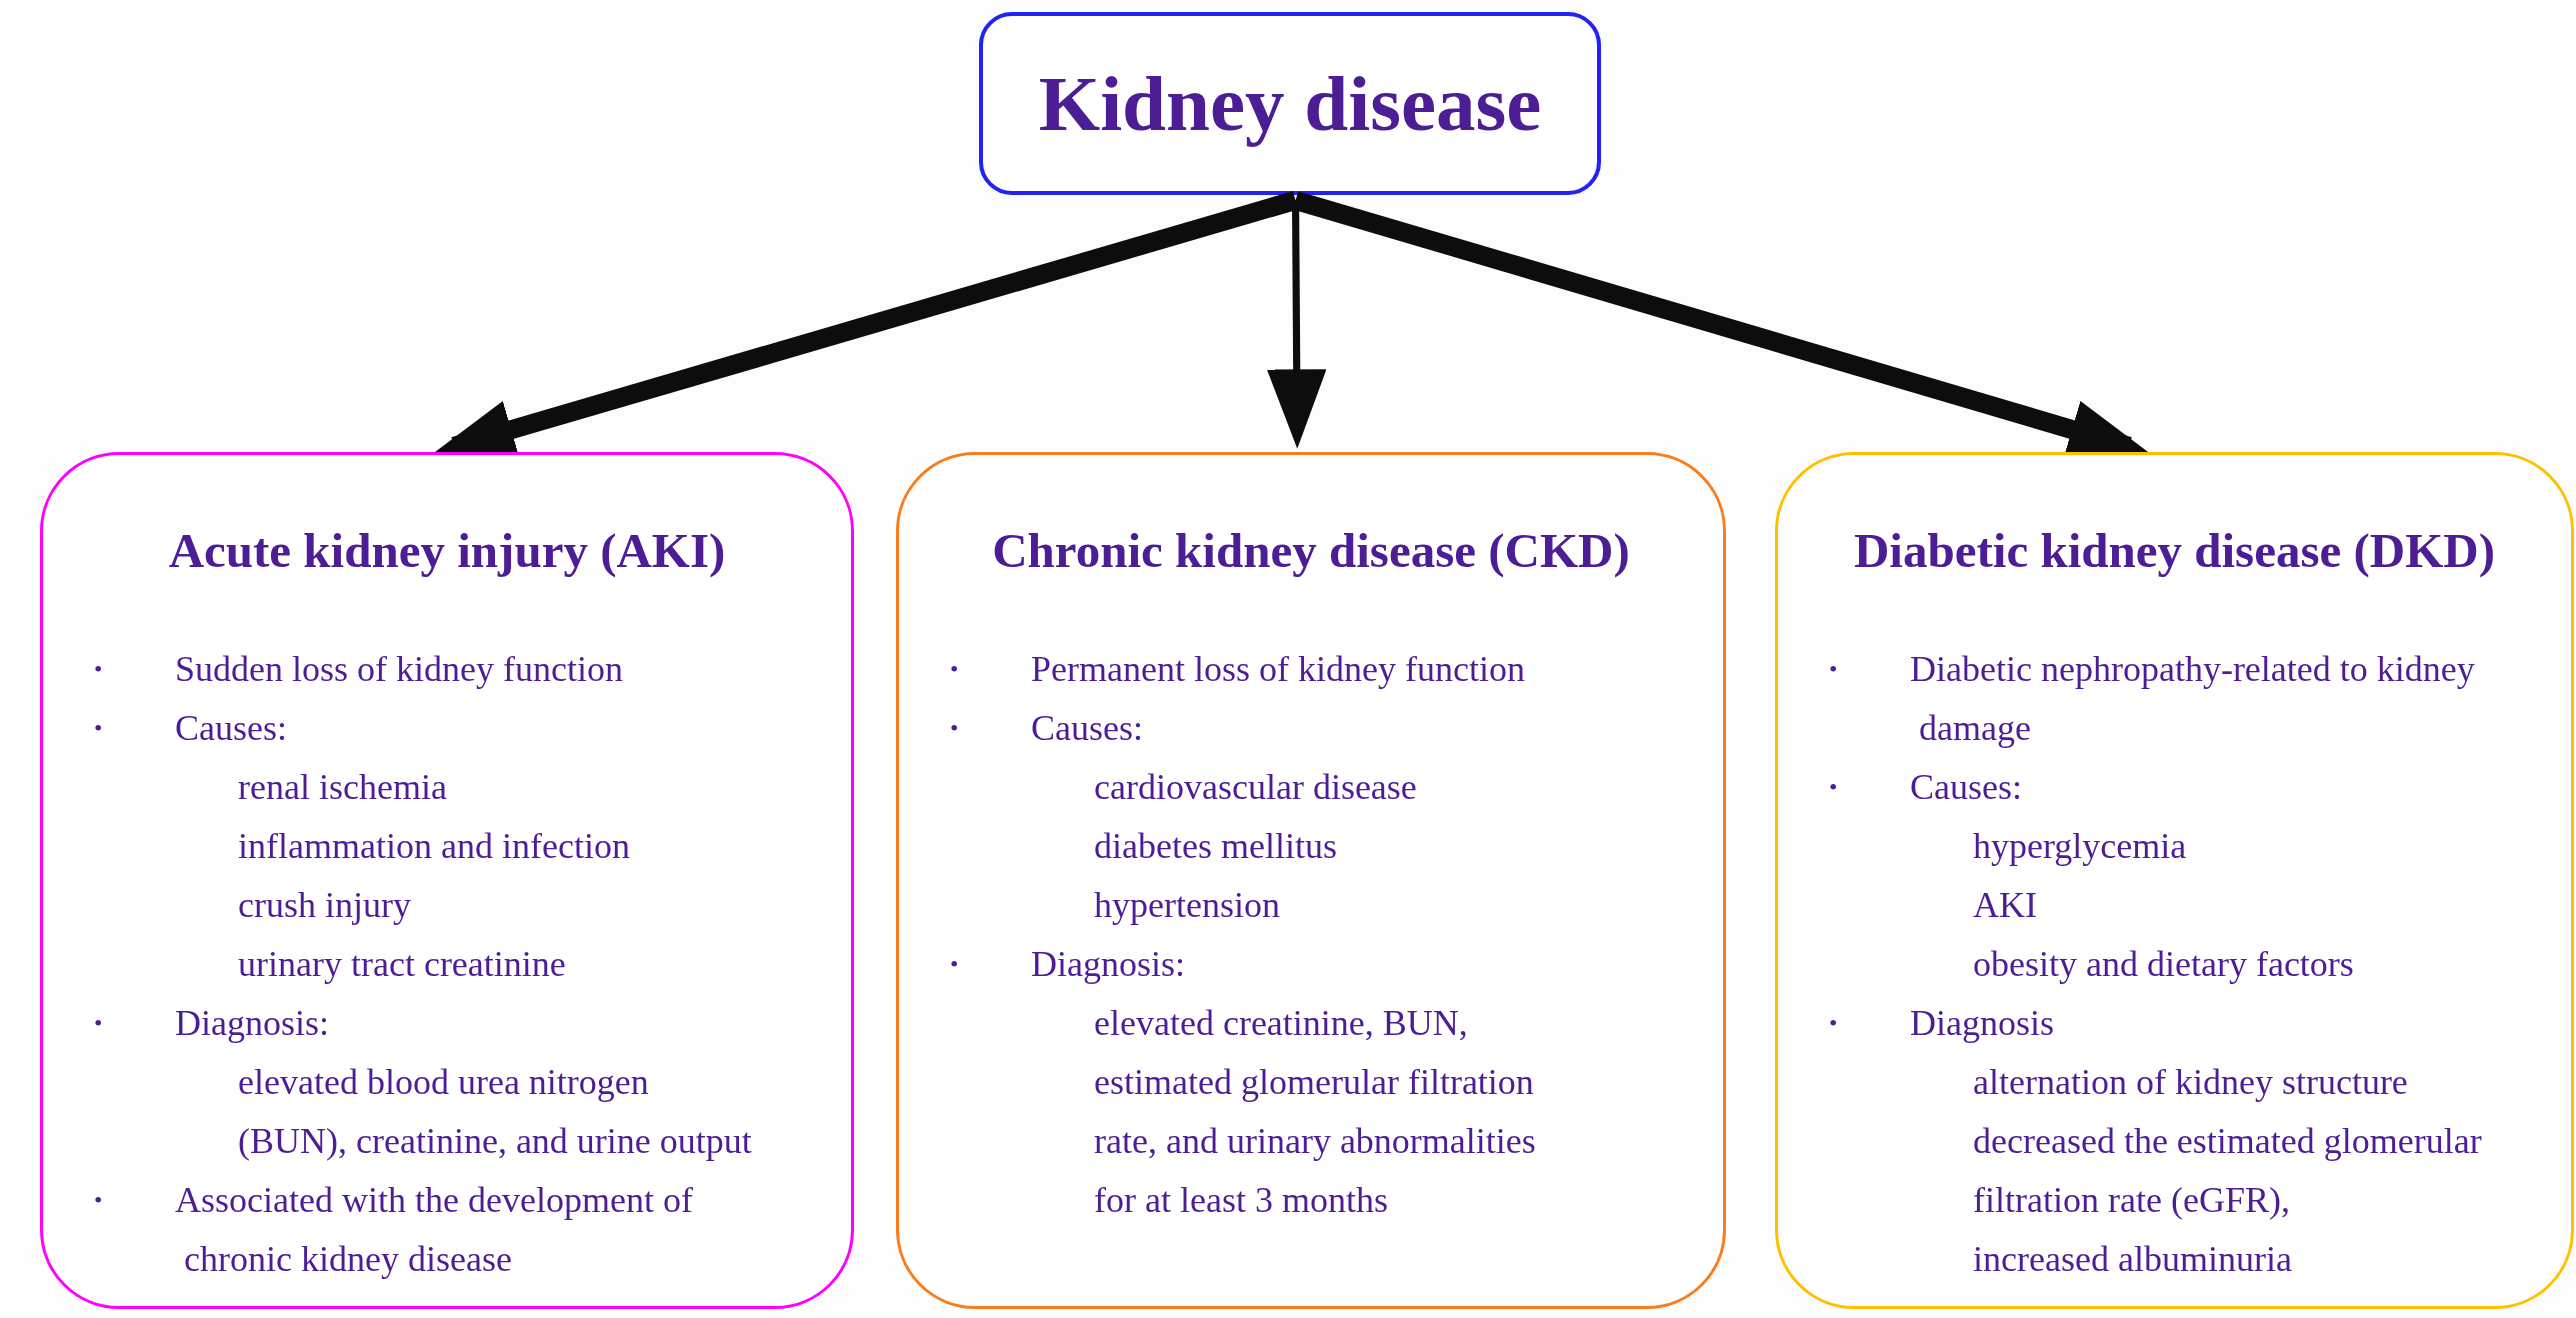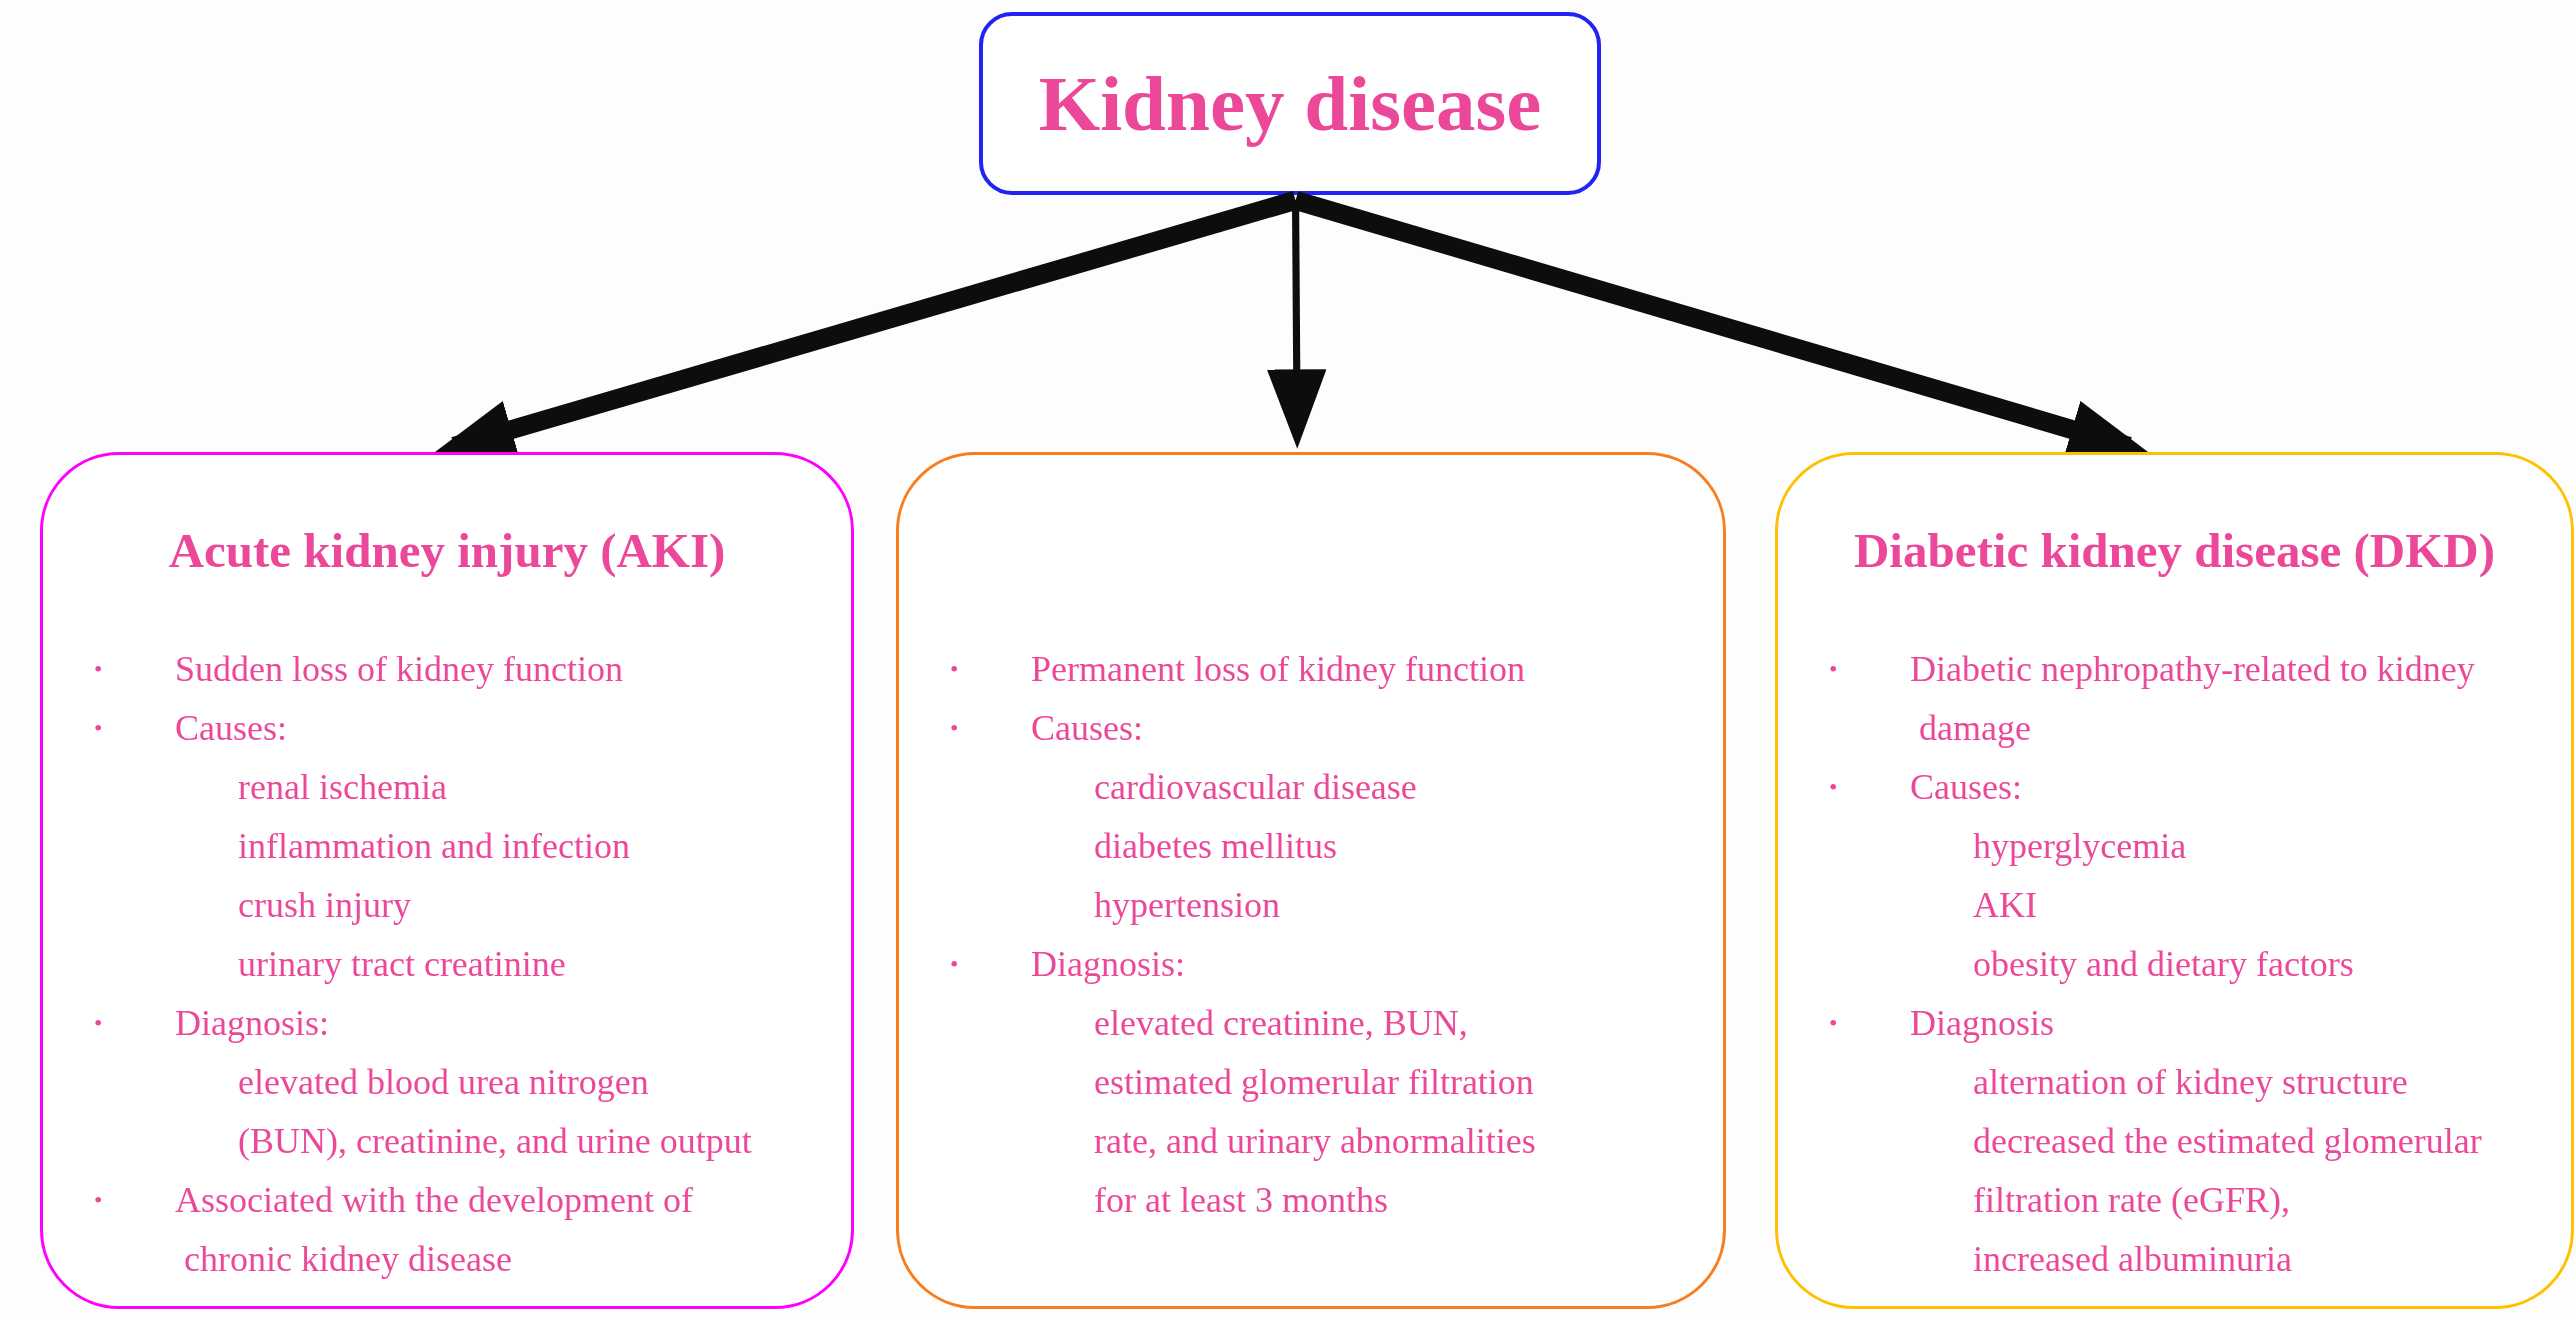--- a/index.html
+++ b/index.html
@@ -1,21 +1,21 @@
 <!DOCTYPE html>
 <html style="font-size:12.7px"><head>
 <meta charset="utf-8">
 <style>
   html,body { margin:0; padding:0; }
   body { background:#ffffff; }
   .stage {
     position:relative; width:2576px; height:1319px;
     background:#fdfdfd; overflow:hidden;
     font-family:"Liberation Serif","DejaVu Serif",serif;
-    color:#ec4899;
+    color:#4c1d95;
   }
   
   .root-box {
     position:absolute; left:979px; top:12px; width:622px; height:183px;
     box-sizing:border-box; border:4px solid #2222f5; border-radius:33px;
     background:#ffffff; display:flex; align-items:center; justify-content:center;
   }
   .root-title { font-size:79px; font-weight:bold; white-space:nowrap; }
 
   
@@ -102,20 +102,21 @@
           <span class="mk">•</span>
           <span class="tx">Associated with the development of</span>
         </div>
       <div class="line c">
           <span class="tx">chronic kidney disease</span>
         </div>
     </div>
   </section>
 
   <section class="card card-ckd" style="border-color: rgb(250, 125, 29);">
+    <h2 class="card-title">Chronic kidney disease (CKD)</h2>
     <div class="list">
       <div class="line b">
           <span class="mk">•</span>
           <span class="tx">Permanent loss of kidney function</span>
         </div>
       <div class="line b">
           <span class="mk">•</span>
           <span class="tx">Causes:</span>
         </div>
       <div class="line s">

